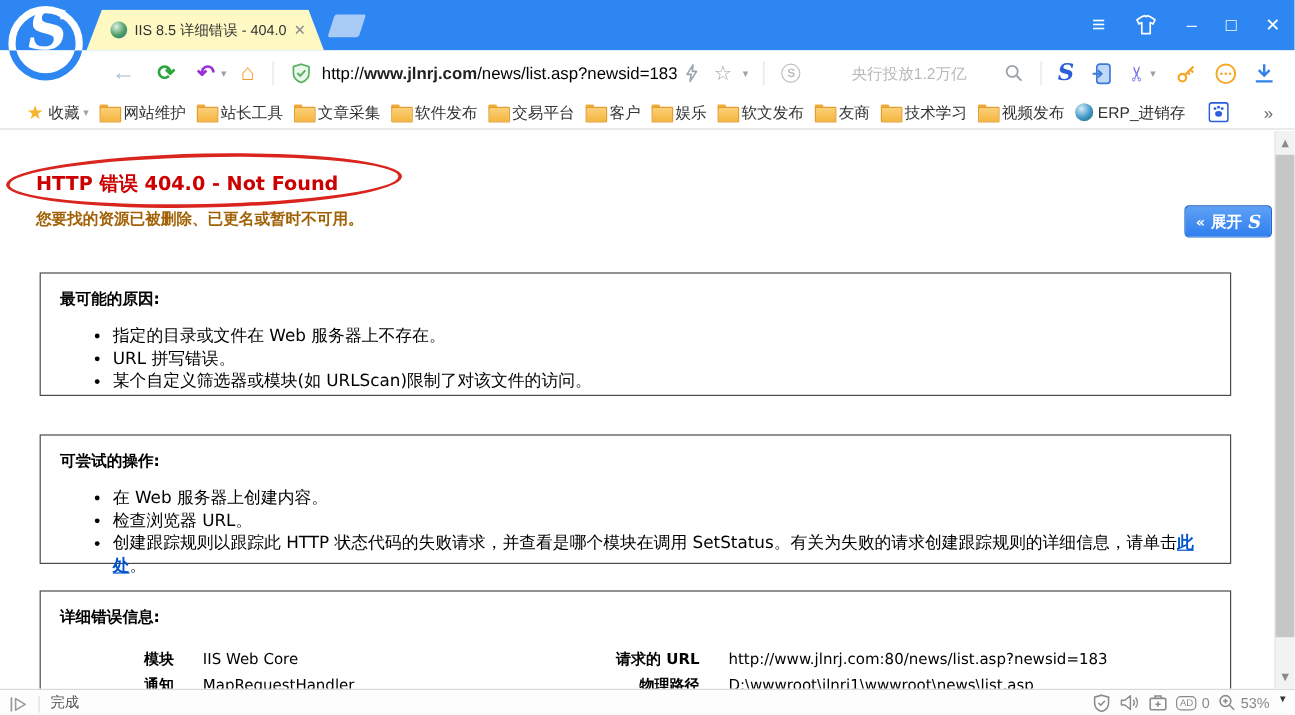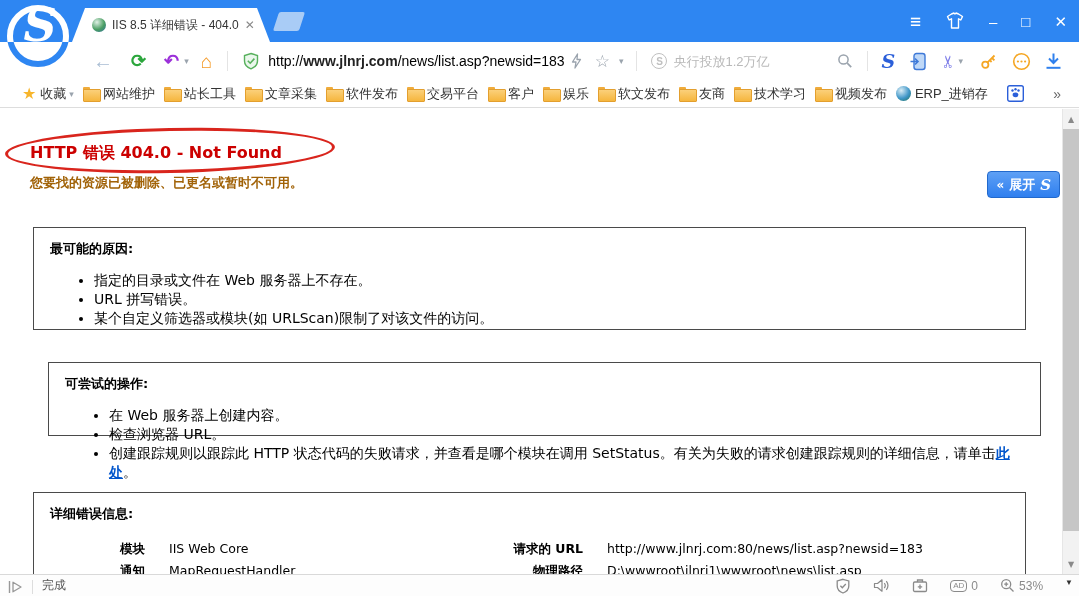--- a/index.html
+++ b/index.html
@@ -12,21 +12,21 @@
   .logo { position:absolute; left:2px; top:2px; width:76px; height:78px; z-index:30; }
   .logo-half { position:absolute; left:0; width:76px; overflow:hidden; }
   .logo-top { top:0; height:40px; }
   .logo-bot { top:40px; height:38px; }
   .logo-ring { position:absolute; left:5px; width:62px; height:62px; border-radius:50%; border:6px solid #fff; }
   .logo-top .logo-ring { top:3px; border-color:#fff; }
   .logo-bot .logo-ring { top:-37px; border-color:#2E86F2; }
   .logo-s { position:absolute; left:0; width:76px; text-align:center; font-size:46px; font-weight:bold; font-style:italic; font-family:"DejaVu Serif", serif; }
   .logo-top .logo-s { top:-4px; color:#fff; }
   .logo-bot .logo-s { top:-44px; color:#2E86F2; }
-  .tab { position:absolute; left:72px; top:8px; width:198px; height:34px; background:#ffffff;
+  .tab { position:absolute; left:72px; top:8px; width:198px; height:34px; background:#fef9c3;
          clip-path:polygon(13px 0, 185px 0, 198px 34px, 0 34px);
          display:flex; align-items:center; padding:0 14px 0 20px; }
   .favicon { width:14px; height:14px; border-radius:50%; flex:0 0 14px;
              background:radial-gradient(circle at 35% 30%, #dff0e4, #4a9e63 55%, #2f6f9e); margin-right:6px; }
   .tab-title { font-size:12px; color:#333; white-space:nowrap; overflow:hidden; max-width:130px; }
   .tab-close { margin-left:6px; font-size:12px; color:#888; cursor:pointer; }
   .newtab { position:absolute; left:276px; top:12px; width:26px; height:19px; background:#A9CCF6; transform:skewX(-18deg); border-radius:2px; }
   .wincontrols { position:absolute; right:12px; top:0; height:42px; display:flex; align-items:center; gap:24px; color:#fff; }
   .wc { font-size:15px; line-height:1; cursor:pointer; }
   .wc-menu { font-size:19px; }
@@ -45,21 +45,21 @@
   .shield { width:18px; height:18px; margin:0 8px 0 4px; flex:0 0 18px; }
   .url { font-size:14px; white-space:nowrap; overflow:hidden; }
   .url .gray { color:#000000; }
   .url .dom { color:#222; font-weight:bold;margin-top:19px; }
   .addr-icons { display:flex; align-items:center; }
   .i-bolt { width:13px; height:16px; margin:0 6px; }
   .i-star { color:#9aa3ad; font-size:17px; padding:0 6px; cursor:pointer; }
   .searchbox { width:218px; display:flex; align-items:center; flex:0 0 auto; }
   .s-circle { width:16px; height:16px; border-radius:50%; border:1.5px solid #C0C0C0; color:#C0C0C0;
               font-size:10px; font-weight:bold; display:flex; align-items:center; justify-content:center; margin:0 6px 0 8px; }
-  .searchbox input { border:none; outline:none; flex:1; font-size:13px; color:#b91c1c; min-width:0; font-family:"Liberation Sans",sans-serif; }
+  .searchbox input { border:none; outline:none; flex:1; font-size:13px; color:#b91c1c; min-width:0; font-family:"Liberation Sans",sans-serif;margin-left:36px; }
   .searchbox input::placeholder { color:#B9B9B9; }
   .mag { width:16px; height:16px; margin:0 8px; cursor:pointer; }
   .right-icons { display:flex; align-items:center; flex:0 0 auto; padding-right:10px; }
   .ri { margin:0 7px; cursor:pointer; display:flex; align-items:center; }
   .i-sogou-s { color:#2B5FD9; font-weight:bold; font-style:italic; font-size:19px; font-family:"DejaVu Serif",serif; }
   .i-scissors { color:#7C7CE8; font-size:17px; display:inline-block; transform:rotate(-90deg); }
 
   
   .bookmarks { position:absolute; top:80px; left:0; width:100%; height:28px; background:#fff;
                border-bottom:1px solid #DDDDDD; display:flex; align-items:center; padding:0 8px 0 22px; font-size:13px; color:#333; }
@@ -82,21 +82,21 @@
              border-radius:50%; transform:rotate(-1.2deg); }
   .subtitle { position:absolute; left:30px; top:65px; font-size:13px; font-weight:bold; color:#a16207; }
   .expand-btn { position:absolute; right:19px; top:62px; height:27px; display:flex; align-items:center; gap:5px;
                 background:linear-gradient(#5EA0F5,#2F7FEF); border:1px solid #2269CC; border-radius:4px;
                 color:#fff; padding:0 8px; cursor:pointer; }
   .expand-btn .chev { font-size:12px; font-weight:bold; }
   .expand-btn .lbl { font-size:13px; font-weight:bold; }
   .expand-btn .slogo { font-size:15px; font-weight:bold; font-style:italic; font-family:"DejaVu Serif",serif; }
   .ebox { position:absolute; left:33px; width:993px; border:1px solid #4A4A4A; background:#fff; padding:12px 16px 0; }
   .box1 { top:118px; height:103px; }
-  .box2 { top:253px; height:74px;margin-left:15px; }
+  .box2 { top:253px; height:108px; }
   .box3 { top:383px; height:120px; }
   .ebox h3 { font-size:13px; font-weight:bold; color:#000; }
   .ebox ul { margin:13px 0 0; padding-left:44px; }
   .ebox li { font-size:14px; color:#000; line-height:19px; }
   .blink { color:#0055CC; font-weight:bold; text-decoration:underline; cursor:pointer; }
   .dtable { margin-top:15px; }
   .drow { display:grid; grid-template-columns:95px 278px 112px 1fr; column-gap:24px; font-size:12.5px; line-height:22px; }
   .dlabel { font-weight:bold; text-align:right; white-space:nowrap; }
   .dval { white-space:nowrap; overflow:hidden; }
 
@@ -105,21 +105,21 @@
   .sb-arrow { position:absolute; left:0; width:16px; height:16px; color:#8a8a8a; font-size:8px;
               display:flex; align-items:center; justify-content:center; cursor:pointer; }
   .sb-up { top:2px; } .sb-down { bottom:2px; }
   .sb-thumb { position:absolute; left:0; top:20px; width:16px; height:402px; background:#C6C6C6; cursor:grab; }
 
   
   .statusbar { position:absolute; bottom:0; left:0; width:100%; height:22px; background:#FDFDFD; border-top:1px solid #D9D9D9;
                display:flex; align-items:center; font-size:12px; color:#555; }
   .st-left { display:flex; align-items:flex-end; padding-left:8px; }
   .st-div { width:1px; height:14px; background:#DDD; margin:0 9px; }
-  .st-right { margin-left:auto; display:flex; gap:22px; padding-right:6px; color:#8a8a8a; }
+  .st-right { margin-left:auto; display:flex; gap:7px; padding-right:6px; color:#8a8a8a; }
   .st-ico { display:flex; align-items:center; gap:4px; cursor:pointer; }
   .ad-badge { border:1px solid #8a8a8a; border-radius:4px; font-size:8px; padding:0px 2px; line-height:10px; }
   .corner-caret { font-size:8px; color:#333; }
   svg { display:block; }
 </style>
 </head>
 <body>
 
 <div class="app">
 

